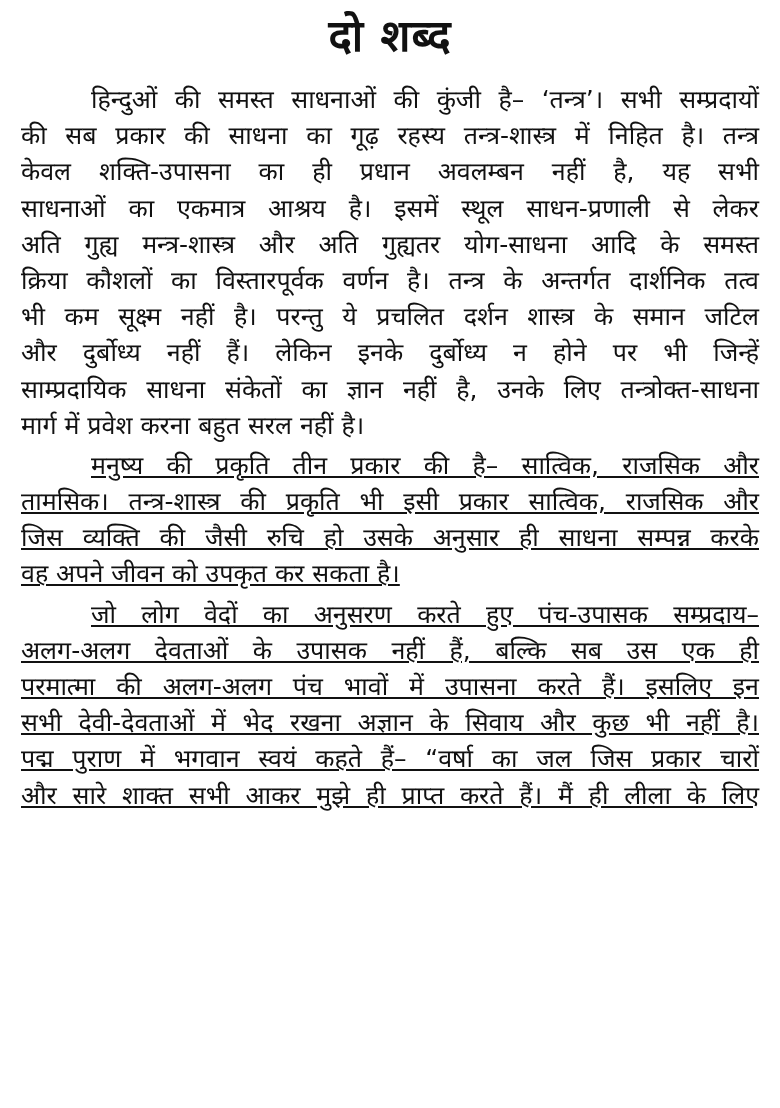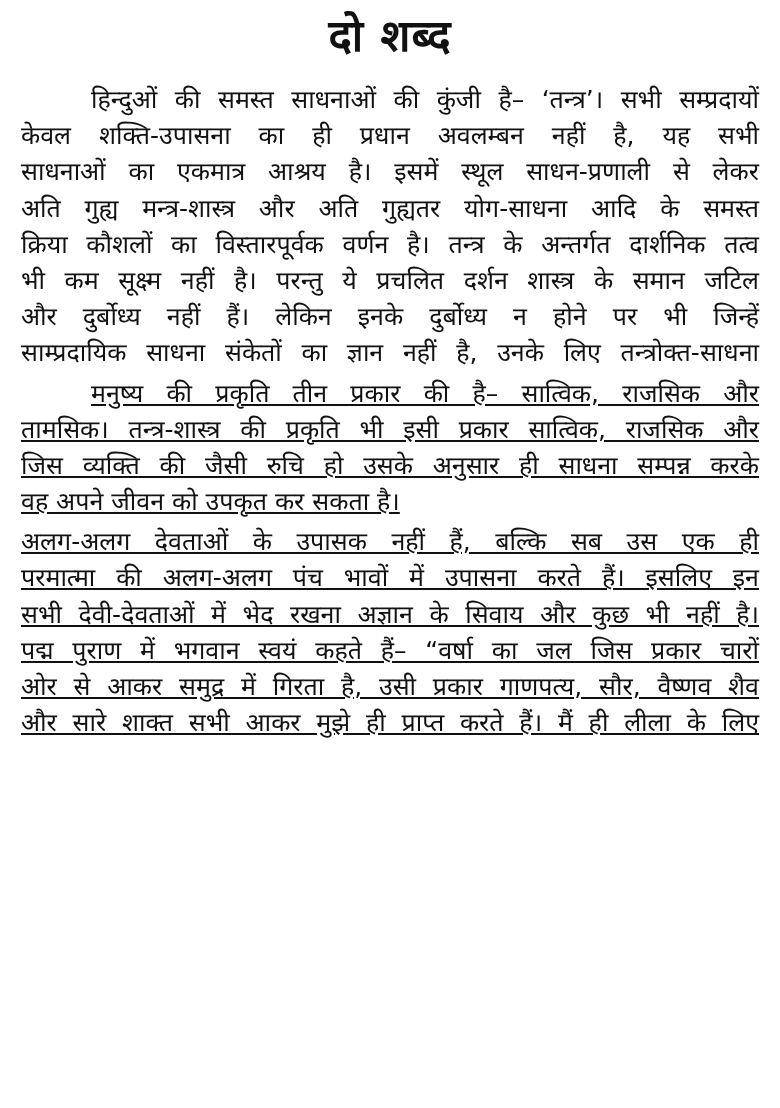--- a/index.html
+++ b/index.html
@@ -60,39 +60,41 @@
 </head>
 <body>
 
 <div class="page">
   <h1 class="title" style="margin:0;">दो शब्द</h1>
 
   <div class="body">
 
     <div class="para">
       <span class="line indent">हिन्दुओं की समस्त साधनाओं की कुंजी है– ‘तन्त्र’। सभी सम्प्रदायों</span>
+      <span class="line">की सब प्रकार की साधना का गूढ़ रहस्य तन्त्र-शास्त्र में निहित है। तन्त्र</span>
       <span class="line">केवल शक्ति-उपासना का ही प्रधान अवलम्बन नहीं है, यह सभी</span>
       <span class="line">साधनाओं का एकमात्र आश्रय है। इसमें स्थूल साधन-प्रणाली से लेकर</span>
       <span class="line">अति गुह्य मन्त्र-शास्त्र और अति गुह्यतर योग-साधना आदि के समस्त</span>
       <span class="line">क्रिया कौशलों का विस्तारपूर्वक वर्णन है। तन्त्र के अन्तर्गत दार्शनिक तत्व</span>
       <span class="line">भी कम सूक्ष्म नहीं है। परन्तु ये प्रचलित दर्शन शास्त्र के समान जटिल</span>
       <span class="line">और दुर्बोध्य नहीं हैं। लेकिन इनके दुर्बोध्य न होने पर भी जिन्हें</span>
       <span class="line">साम्प्रदायिक साधना संकेतों का ज्ञान नहीं है, उनके लिए तन्त्रोक्त-साधना</span>
+      <span class="line last">मार्ग में प्रवेश करना बहुत सरल नहीं है।</span>
     </div>
 
     <div class="para">
       <span class="line indent">मनुष्य की प्रकृति तीन प्रकार की है– सात्विक, राजसिक और</span>
       <span class="line">तामसिक। तन्त्र-शास्त्र की प्रकृति भी इसी प्रकार सात्विक, राजसिक और</span>
       <span class="line">जिस व्यक्ति की जैसी रुचि हो उसके अनुसार ही साधना सम्पन्न करके</span>
       <span class="line last">वह अपने जीवन को उपकृत कर सकता है।</span>
     </div>
 
     <div class="para">
+      <span class="line indent">जो लोग वेदों का अनुसरण करते हुए पंच-उपासक सम्प्रदाय–</span>
       <span class="line">अलग-अलग देवताओं के उपासक नहीं हैं, बल्कि सब उस एक ही</span>
       <span class="line">परमात्मा की अलग-अलग पंच भावों में उपासना करते हैं। इसलिए इन</span>
       <span class="line">सभी देवी-देवताओं में भेद रखना अज्ञान के सिवाय और कुछ भी नहीं है।</span>
       <span class="line">पद्म पुराण में भगवान स्वयं कहते हैं– “वर्षा का जल जिस प्रकार चारों</span>
-      <span class="line">ओर से आकर समुद्र में गिरता है, उसी प्रकार गाणपत्य, सौर, वैष्णव शैव</span>
       <span class="line">और सारे शाक्त सभी आकर मुझे ही प्राप्त करते हैं। मैं ही लीला के लिए</span>
     </div>
 
   </div>
 </div>
 
 </body></html>

